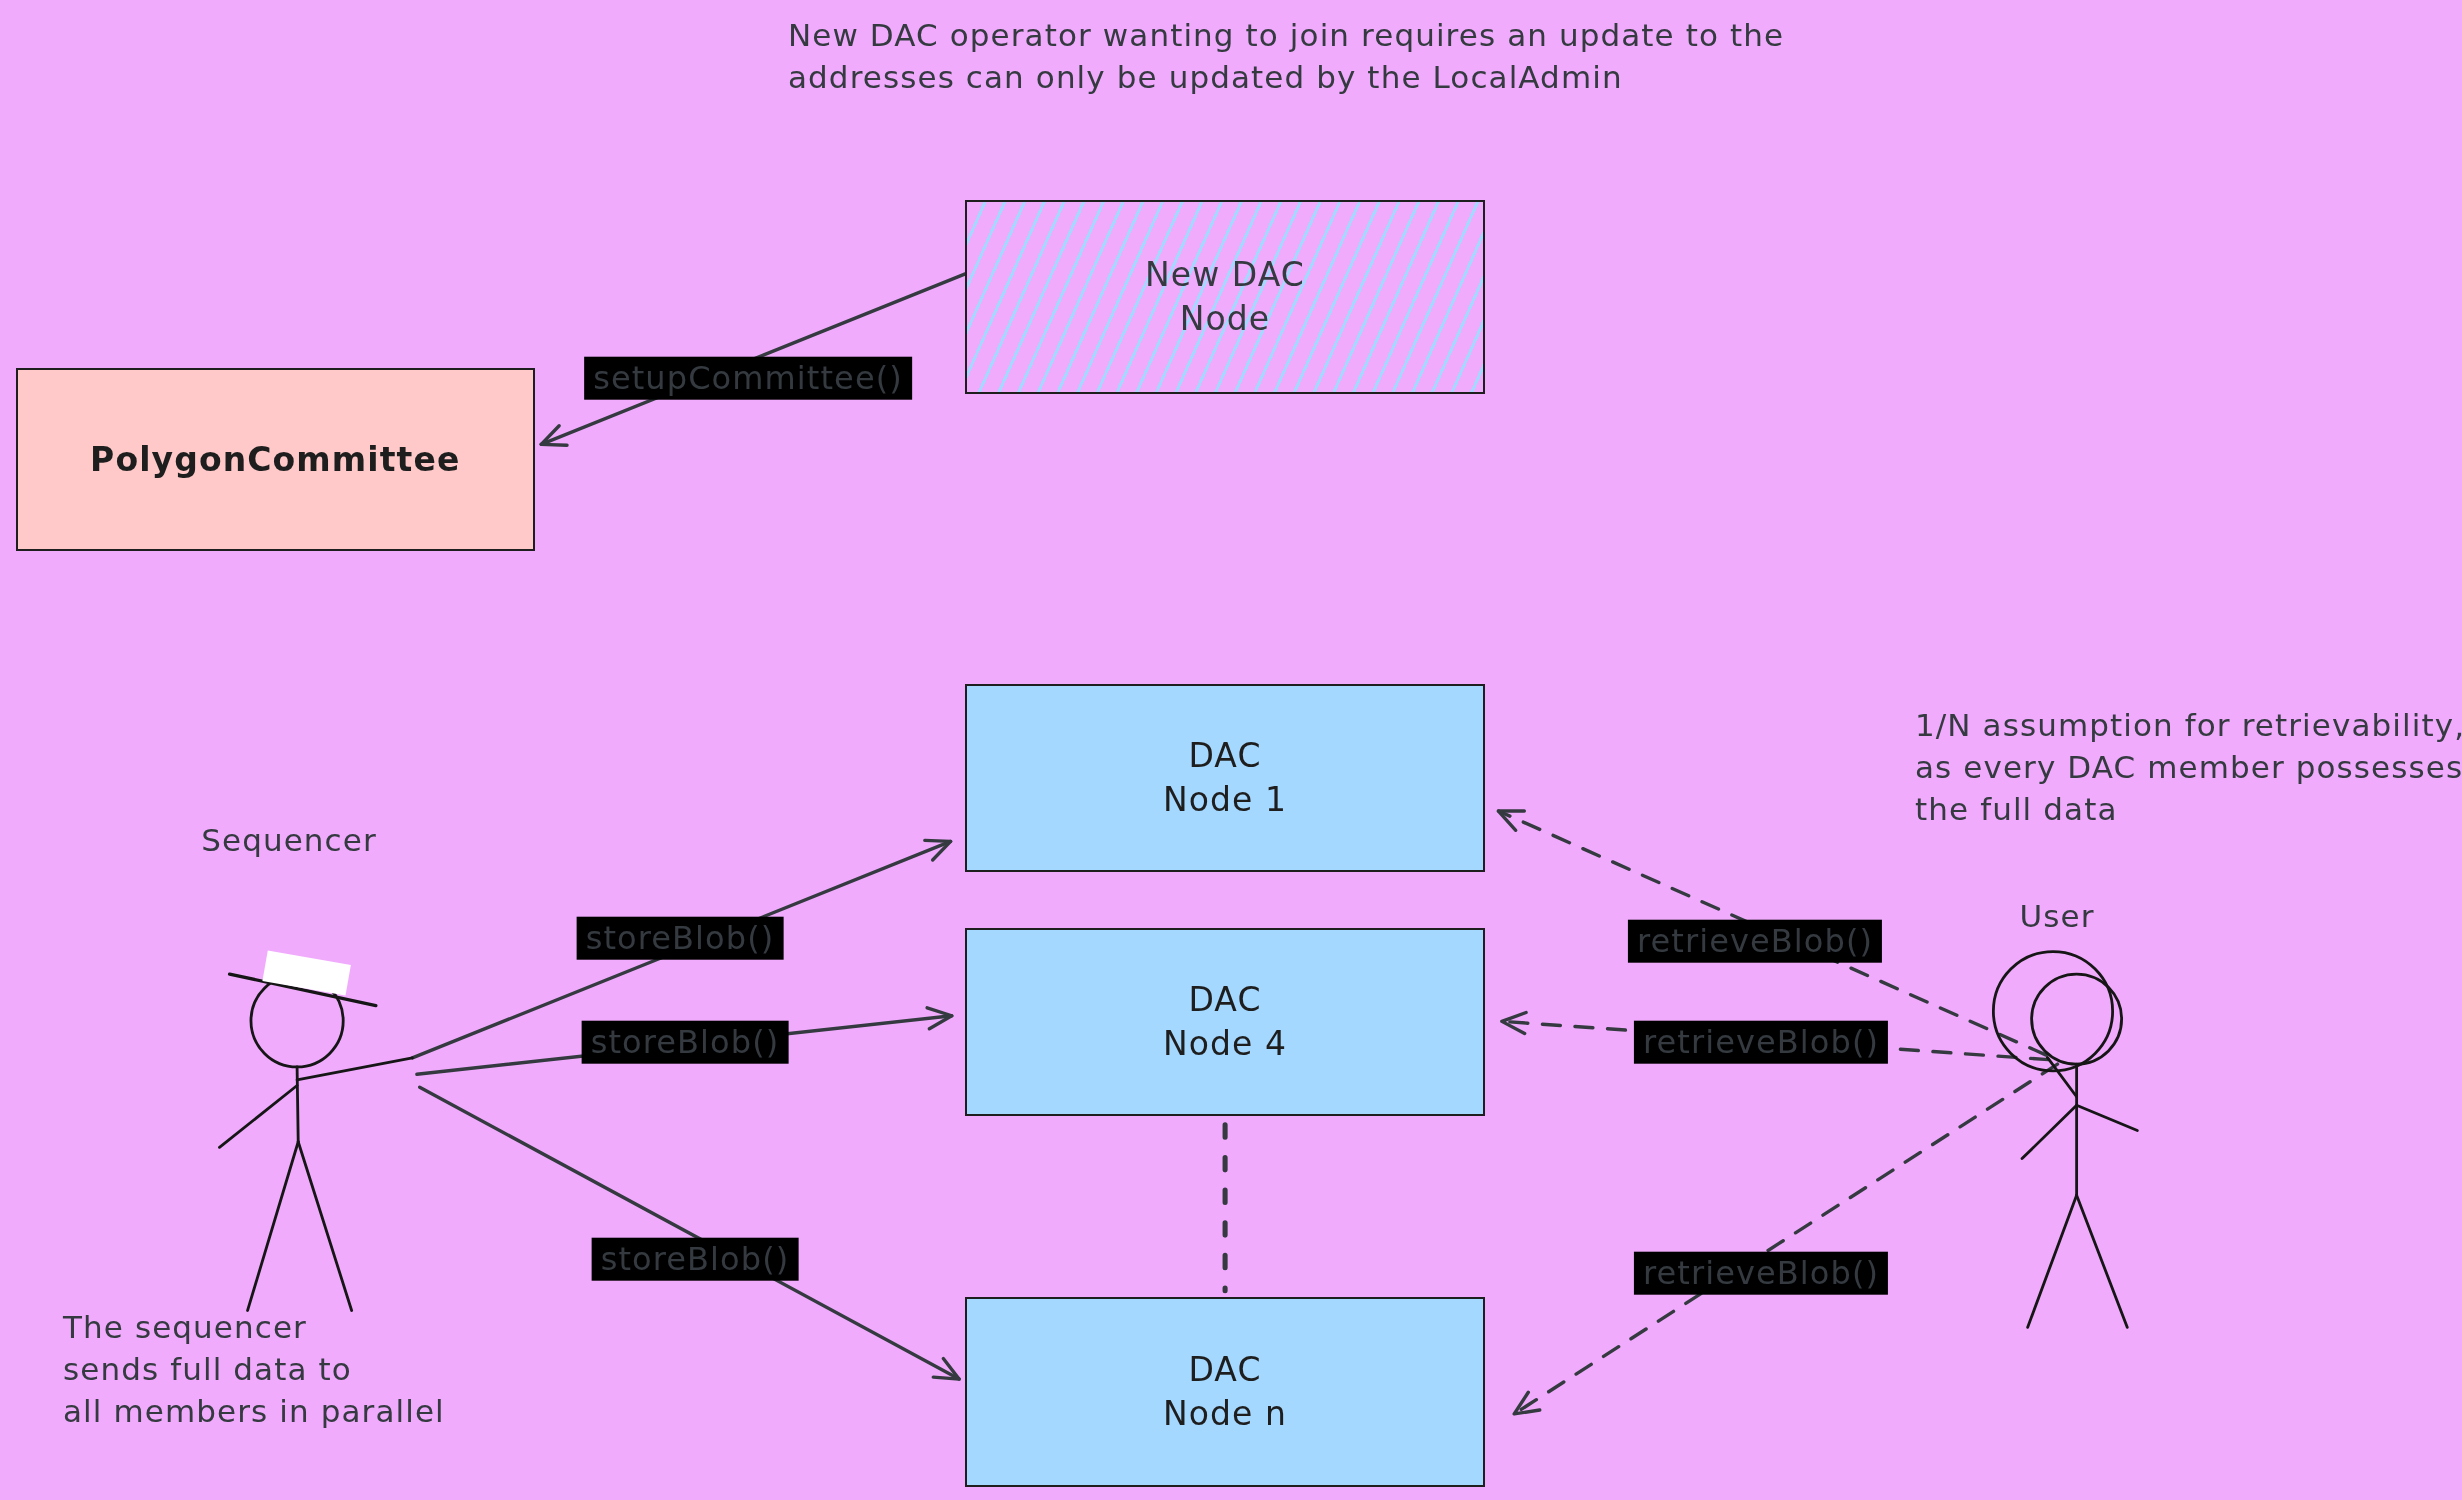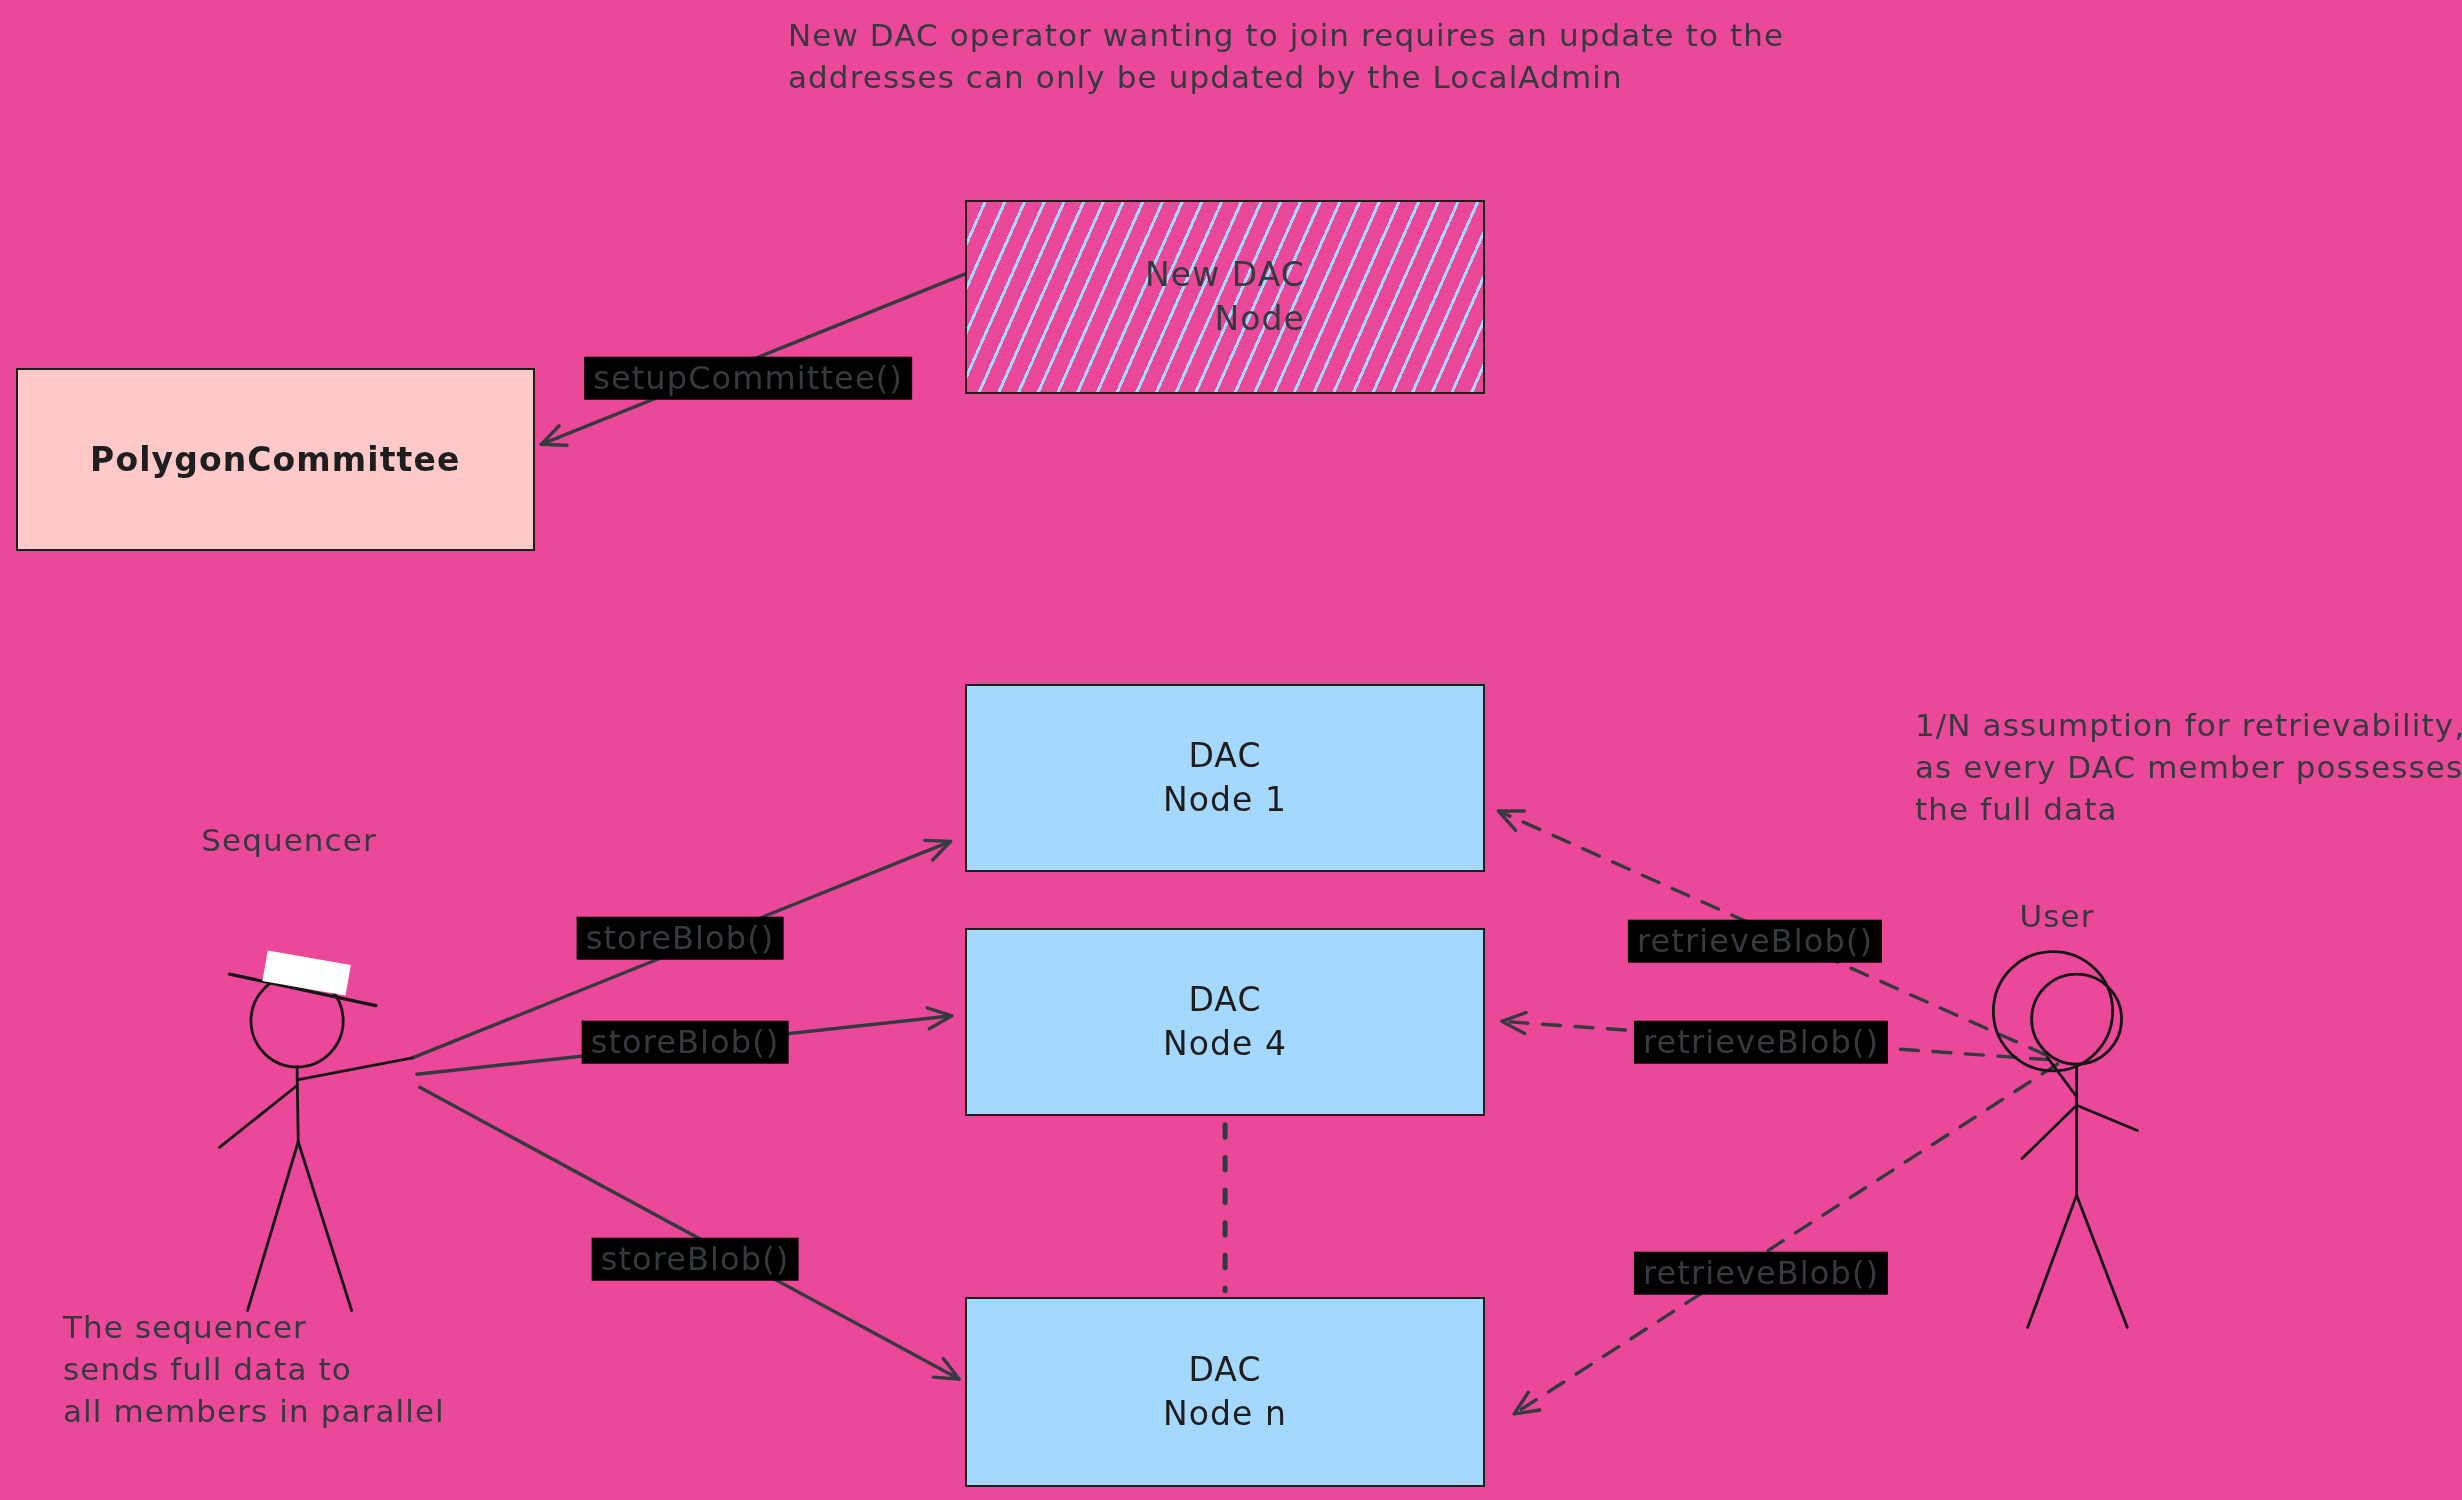--- a/index.html
+++ b/index.html
@@ -23,21 +23,20 @@
     position:absolute;
     border:2.8px solid #1e1e1e;
     box-sizing:border-box;
     display:flex;align-items:center;justify-content:center;
     text-align:center;
   }
   .box.hatch{
     background:repeating-linear-gradient(114deg,
       transparent 0, transparent 15px,
       #a5d8ff 15px, #a5d8ff 18px);
-    text-align:right;
   }
   .box-label{
     font-size:33px;
     line-height:44px;
     color:#1e1e1e;
     letter-spacing:1.1px;
     white-space:nowrap;
   }
   .box.hatch .box-label{color:#343a40;}
   .edge-label{
@@ -55,21 +54,21 @@
     transform:translate(-50%,-50%);
     color:#343a40;
     font-size:31px;
     letter-spacing:1.1px;
     white-space:nowrap;
   }
 </style>
 </head>
 <body>
 
-<div id="canvas" style="width: 2462px; height: 1500px; background: #ec4899;">
+<div id="canvas" style="width: 2462px; height: 1500px; background: #f0abfc;">
   <svg id="edge-layer" xmlns="http://www.w3.org/2000/svg" viewBox="0 0 4377 2667" width="2462" height="1500">
       <line x1="1716" y1="487" x2="962" y2="790" stroke="#343a40" stroke-width="6" stroke-linecap="round"></line>
       <polyline points="993.9789426868199,756.9341985635749 962,790 1007.9669769991185,791.742706390219" fill="none" stroke="#343a40" stroke-width="6" stroke-linecap="round" stroke-linejoin="round"></polyline>
       <line x1="733" y1="1881" x2="1690" y2="1496" stroke="#343a40" stroke-width="6" stroke-linecap="round"></line>
       <polyline points="1658.0336432302304,1529.0779690257398 1690,1496 1644.0323631209717,1494.2747870398687" fill="none" stroke="#343a40" stroke-width="6" stroke-linecap="round" stroke-linejoin="round"></polyline>
       <line x1="741" y1="1910" x2="1692" y2="1806" stroke="#343a40" stroke-width="6" stroke-linecap="round"></line>
       <polyline points="1652.2859158087124,1829.2118830956756 1692,1806 1648.2077560912207,1791.9202495251518" fill="none" stroke="#343a40" stroke-width="6" stroke-linecap="round" stroke-linejoin="round"></polyline>
       <line x1="746" y1="1933" x2="1705" y2="2452" stroke="#343a40" stroke-width="6" stroke-linecap="round"></line>
       <polyline points="1659.132969825996,2448.5049258924855 1705,2452 1676.9880453150597,2415.5125995071057" fill="none" stroke="#343a40" stroke-width="6" stroke-linecap="round" stroke-linejoin="round"></polyline>
       <line x1="3638" y1="1876" x2="2664" y2="1442" stroke="#343a40" stroke-width="6" stroke-linecap="round" stroke-dasharray="32 26"></line>

